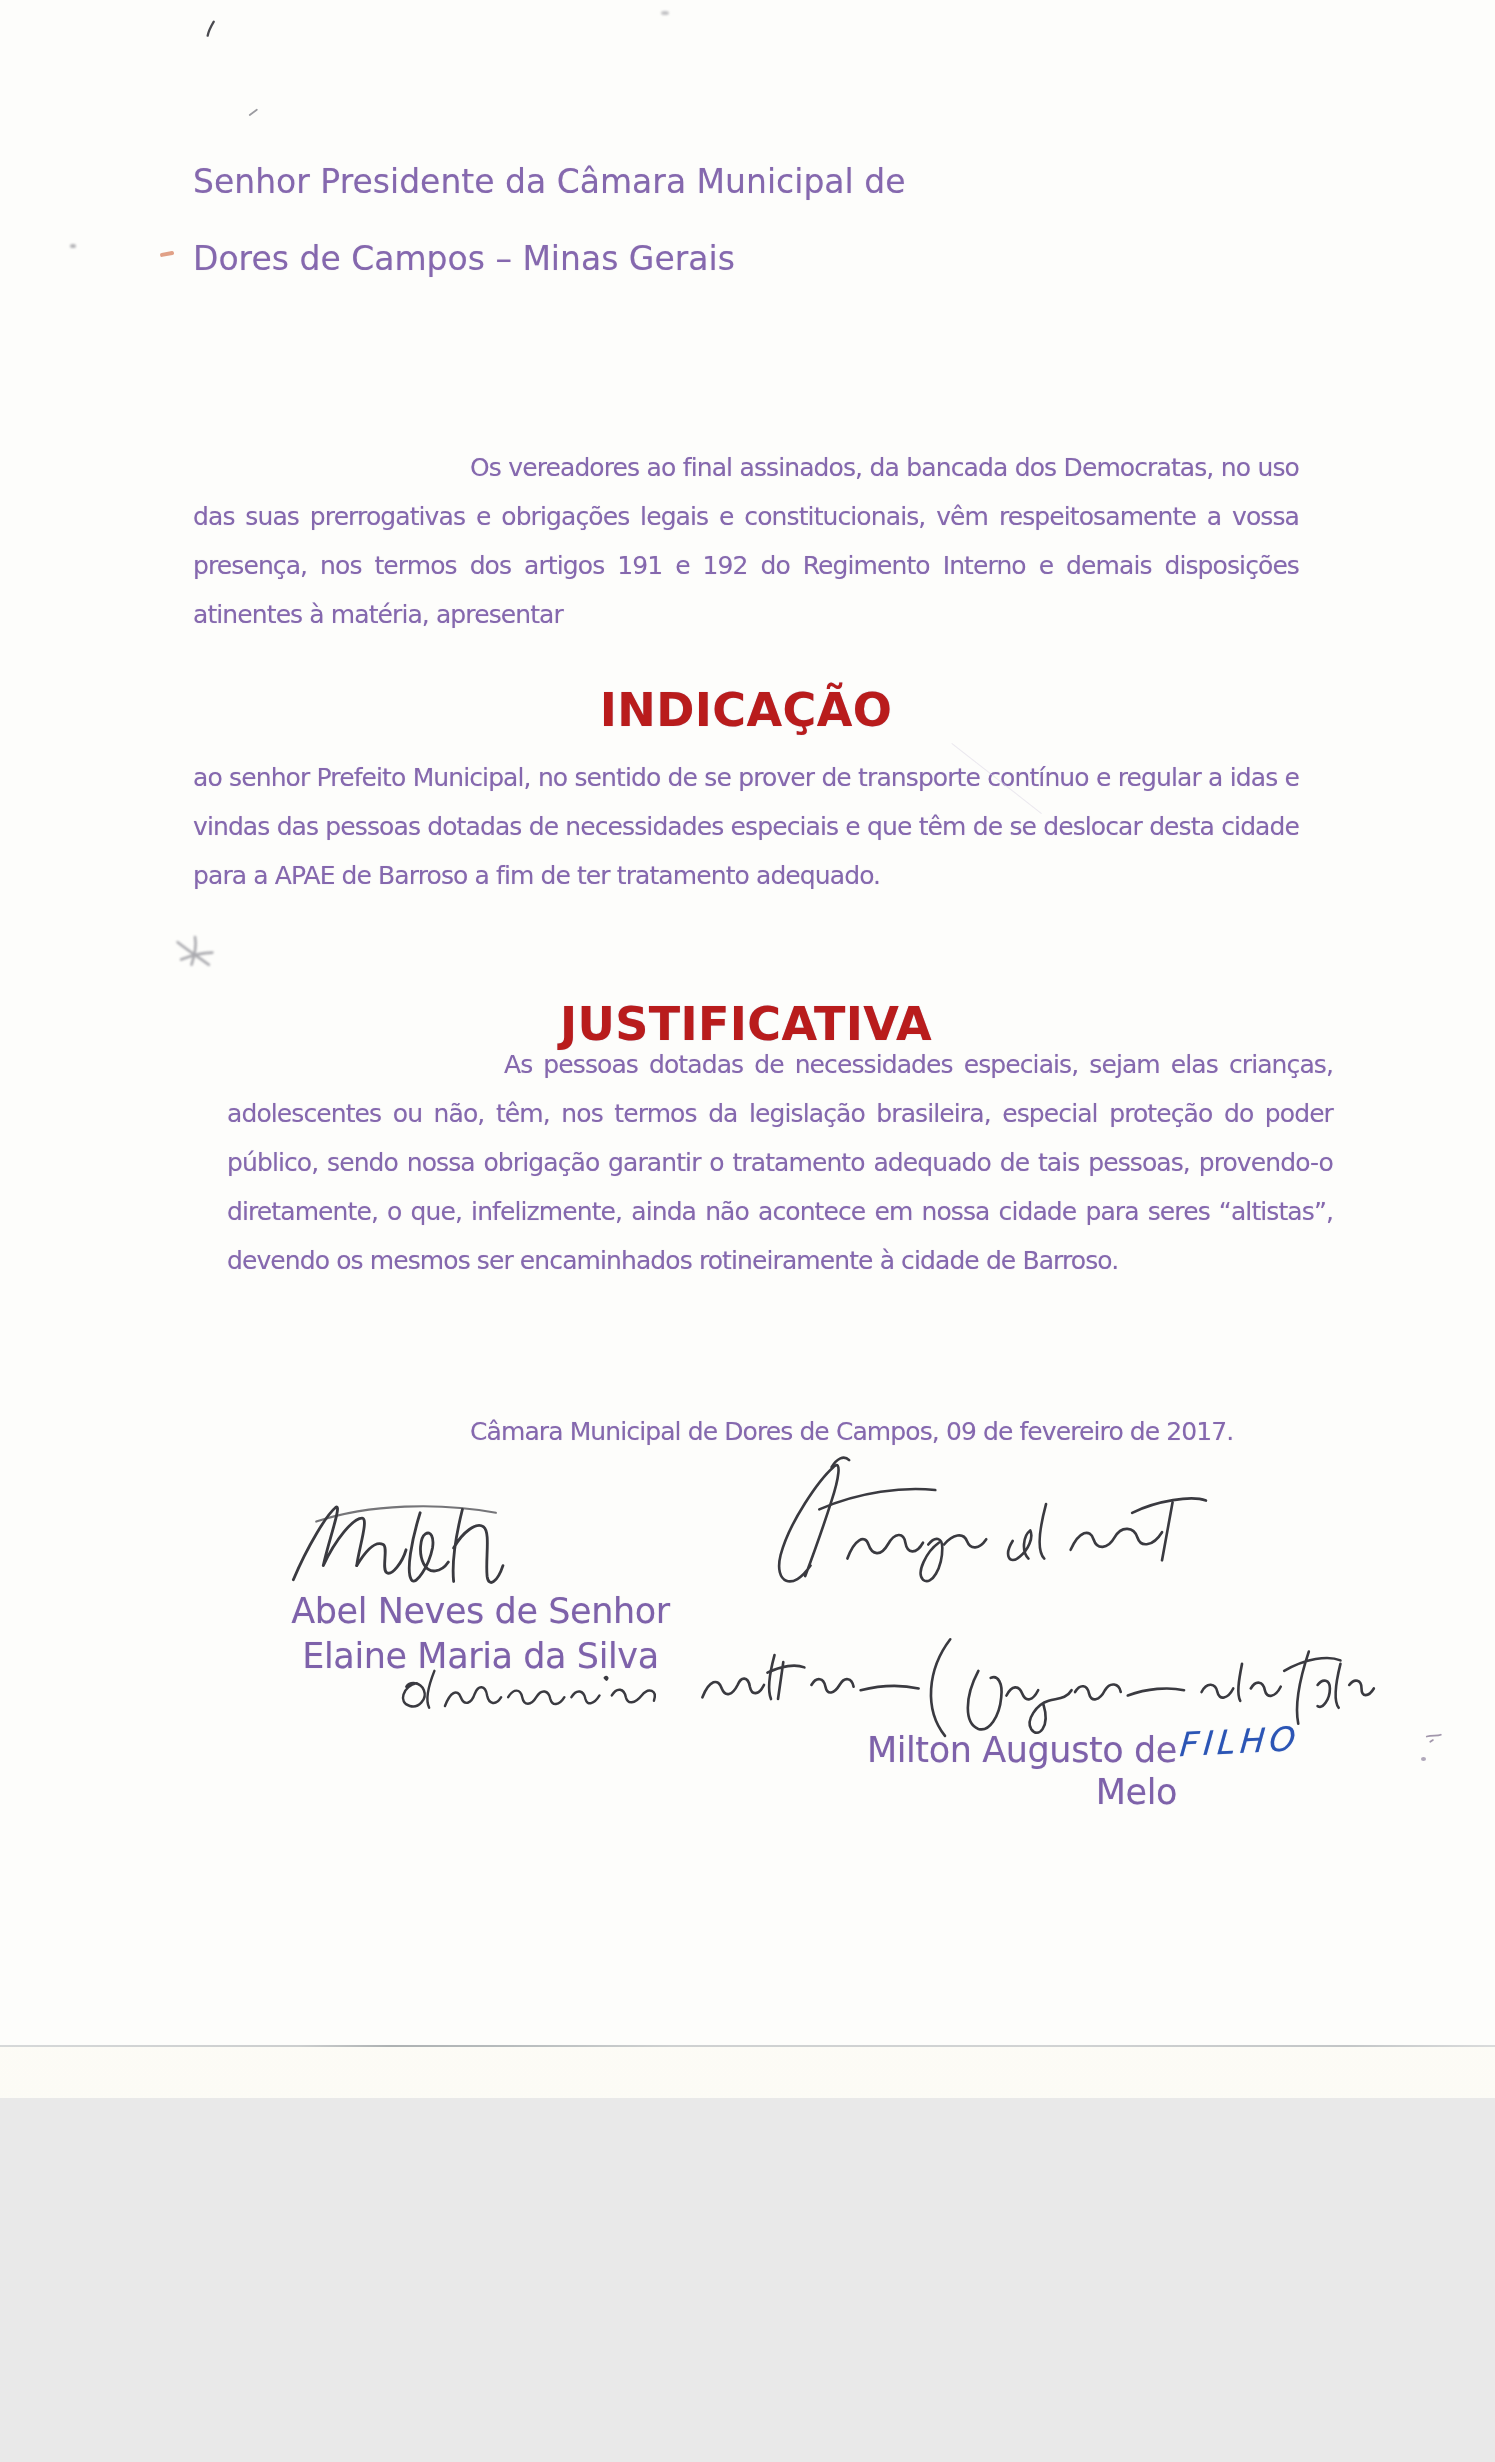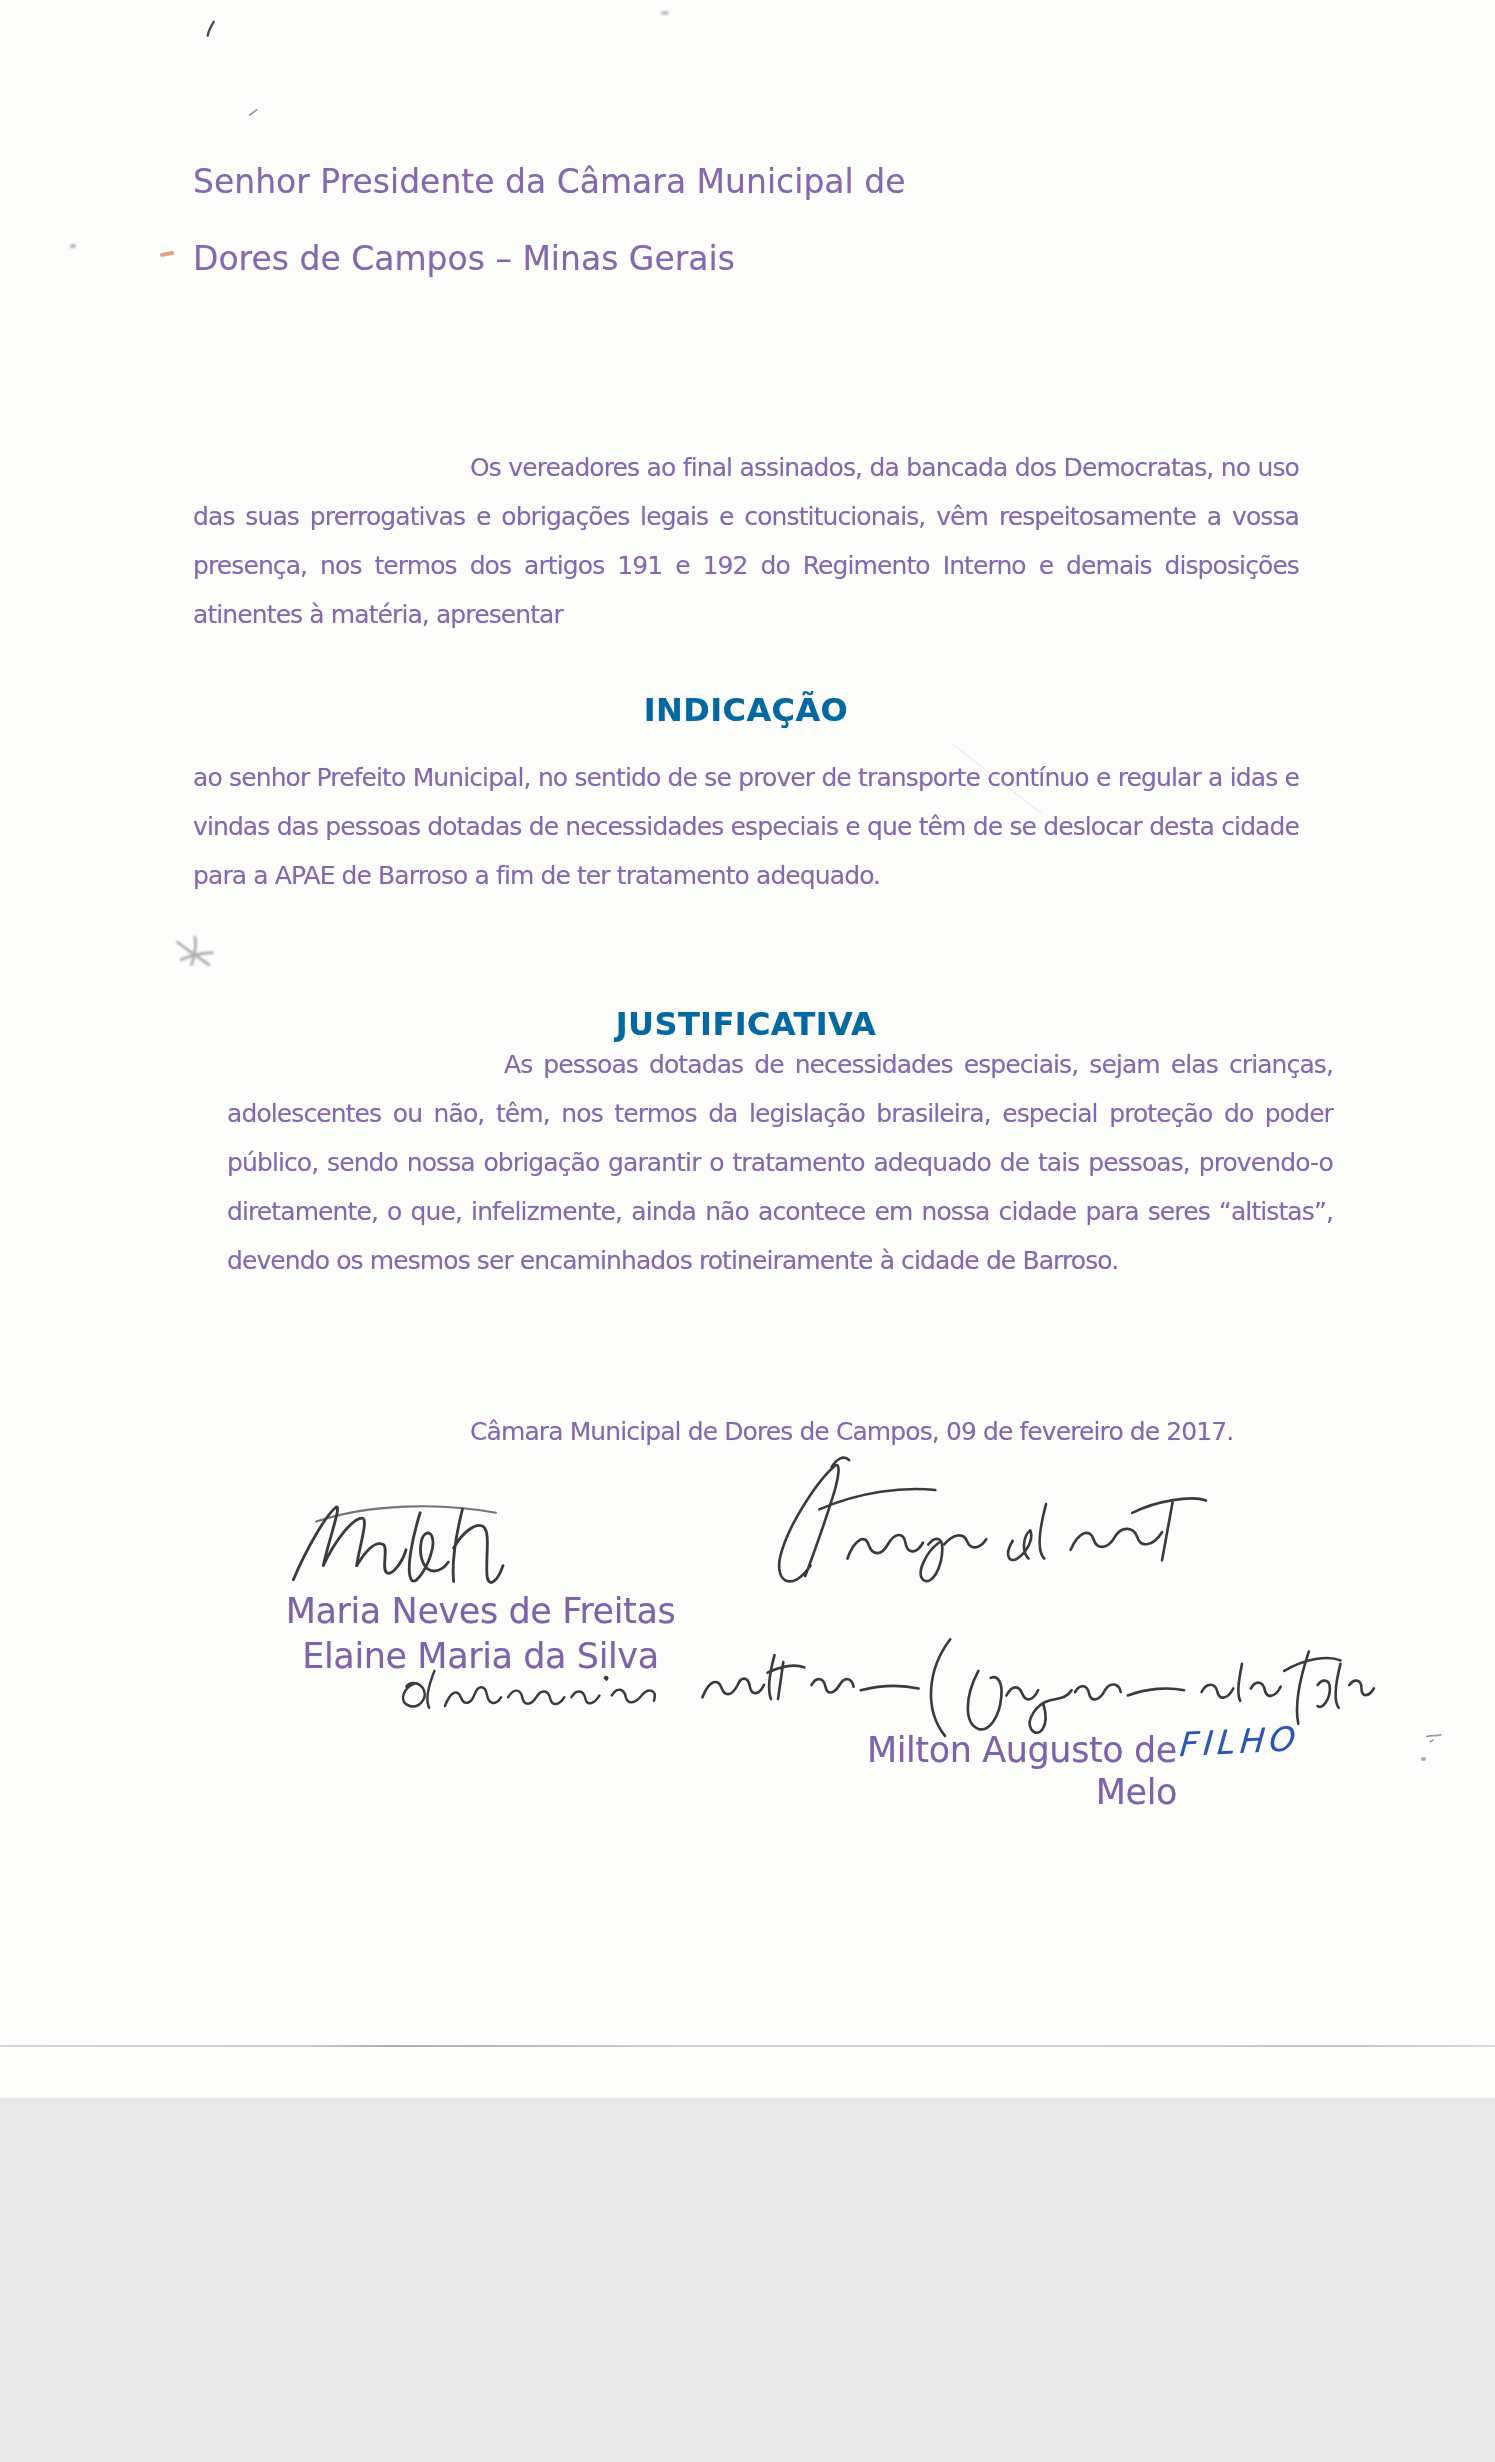--- a/index.html
+++ b/index.html
@@ -27,23 +27,23 @@
     letter-spacing:-0.9px;
     text-align:justify;
   }
   .indent{text-indent:277px;}
   .p1{top:443px;}
   .p2{top:753px;}
   .p3{top:1040px;margin-left:34px;}
   .dateline{top:1407px;}
   .section-title{
     left:193px;width:1106px;
-    font-size:32px;line-height:42px;
+    font-size:46px;line-height:42px;
     font-weight:bold;text-align:center;
-    color:#0369a1;
+    color:#b91c1c;
     letter-spacing:0.4px;
     text-shadow:0 0 0.9px rgba(95,70,140,.45);
   }
   .t1{top:689px;}
   .t2{top:1003px;}
   .sig-name{
     position:absolute;
     font-size:35px;line-height:42px;
     color:#7e62aa;
     text-shadow:0 0 0.9px rgba(120,95,160,.35);
@@ -102,21 +102,21 @@
 
   <div class="ink" style="left:281px;top:1495px;">
     <svg width="229" height="106" viewBox="0 0 260 120" fill="none" stroke="#3a3a40" stroke-width="3.2" stroke-linecap="round" stroke-linejoin="round">
       <path d="M14,96 C30,58 52,22 62,14 C70,8 54,52 48,80 C62,50 82,26 92,26 C100,26 88,62 86,80"></path>
       <path d="M86,80 C98,60 108,52 116,56 C122,59 114,84 120,88 C126,92 138,76 142,62"></path>
       <path d="M158,20 C148,52 142,86 148,96 C153,104 168,80 172,60 C174,48 170,40 164,44 C158,48 156,66 162,78 C168,90 182,88 190,76"></path>
       <path d="M206,16 C198,48 194,78 196,98 M196,60 C206,42 222,30 230,36 C238,42 232,72 234,92 C236,106 246,98 252,80"></path>
       <path d="M40,30 C100,10 180,8 244,20" opacity=".7" stroke-width="2.4"></path>
     </svg>
   </div>
-  <div class="sig-name centered n-abel">Maria Neves de Freitas</div>
+  <div class="sig-name centered n-abel">Abel Neves de Senhor</div>
 
   <div class="ink" style="left:756px;top:1453px;">
     <svg width="457" height="154" viewBox="0 0 520 175" fill="none" stroke="#3a3a40" stroke-width="3" stroke-linecap="round" stroke-linejoin="round">
       <path d="M62,128 C42,158 20,148 28,116 C38,78 72,30 88,16 C98,6 94,30 86,54 C74,92 62,124 56,140"></path>
       <path d="M86,16 C92,6 100,2 106,8"></path>
       <path d="M72,64 C118,44 168,38 204,42"></path>
       <path d="M104,120 C112,98 124,92 128,104 C132,116 142,118 150,104 C158,90 168,90 170,102 C172,114 182,116 190,102"></path>
       <path d="M196,104 C204,94 212,96 212,108 C212,130 200,152 190,144 C182,136 194,112 208,102"></path>
       <path d="M214,104 C224,92 236,90 240,100 C244,110 254,110 262,98"></path>
       <path d="M292,100 C282,116 288,128 300,118 C310,110 316,96 312,88 C304,94 302,112 310,120 M330,58 C322,88 320,112 328,120"></path>

